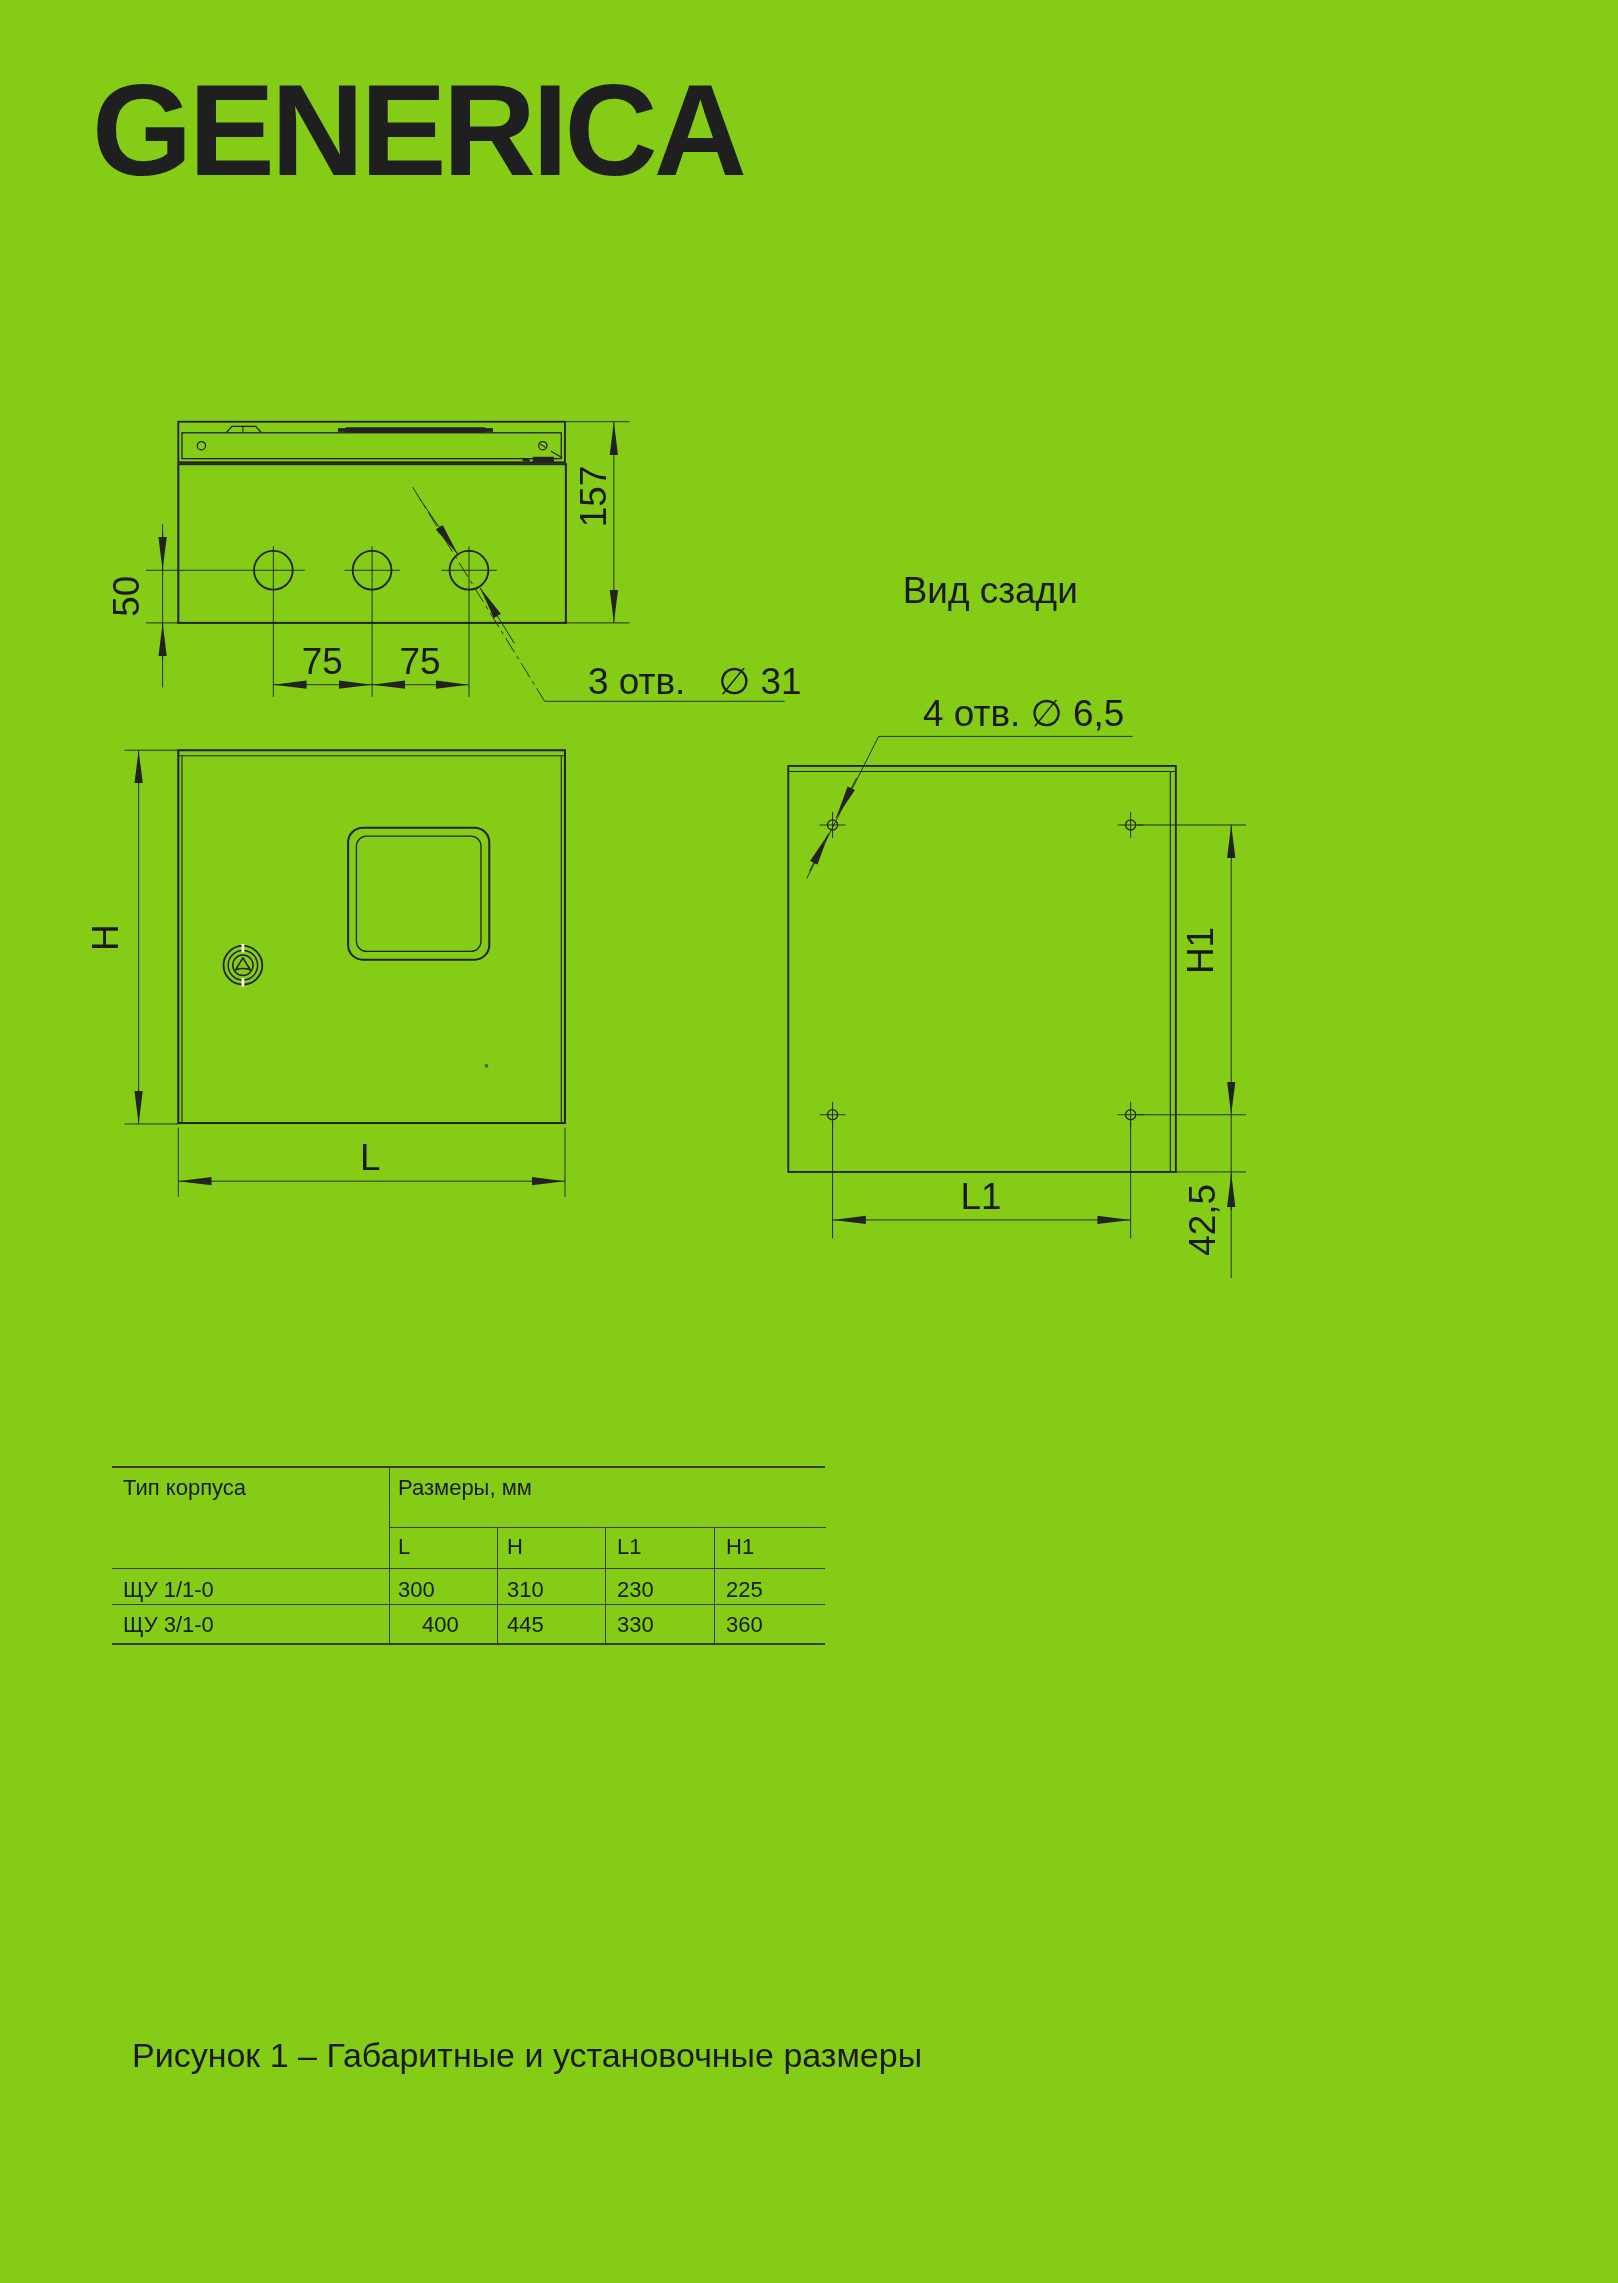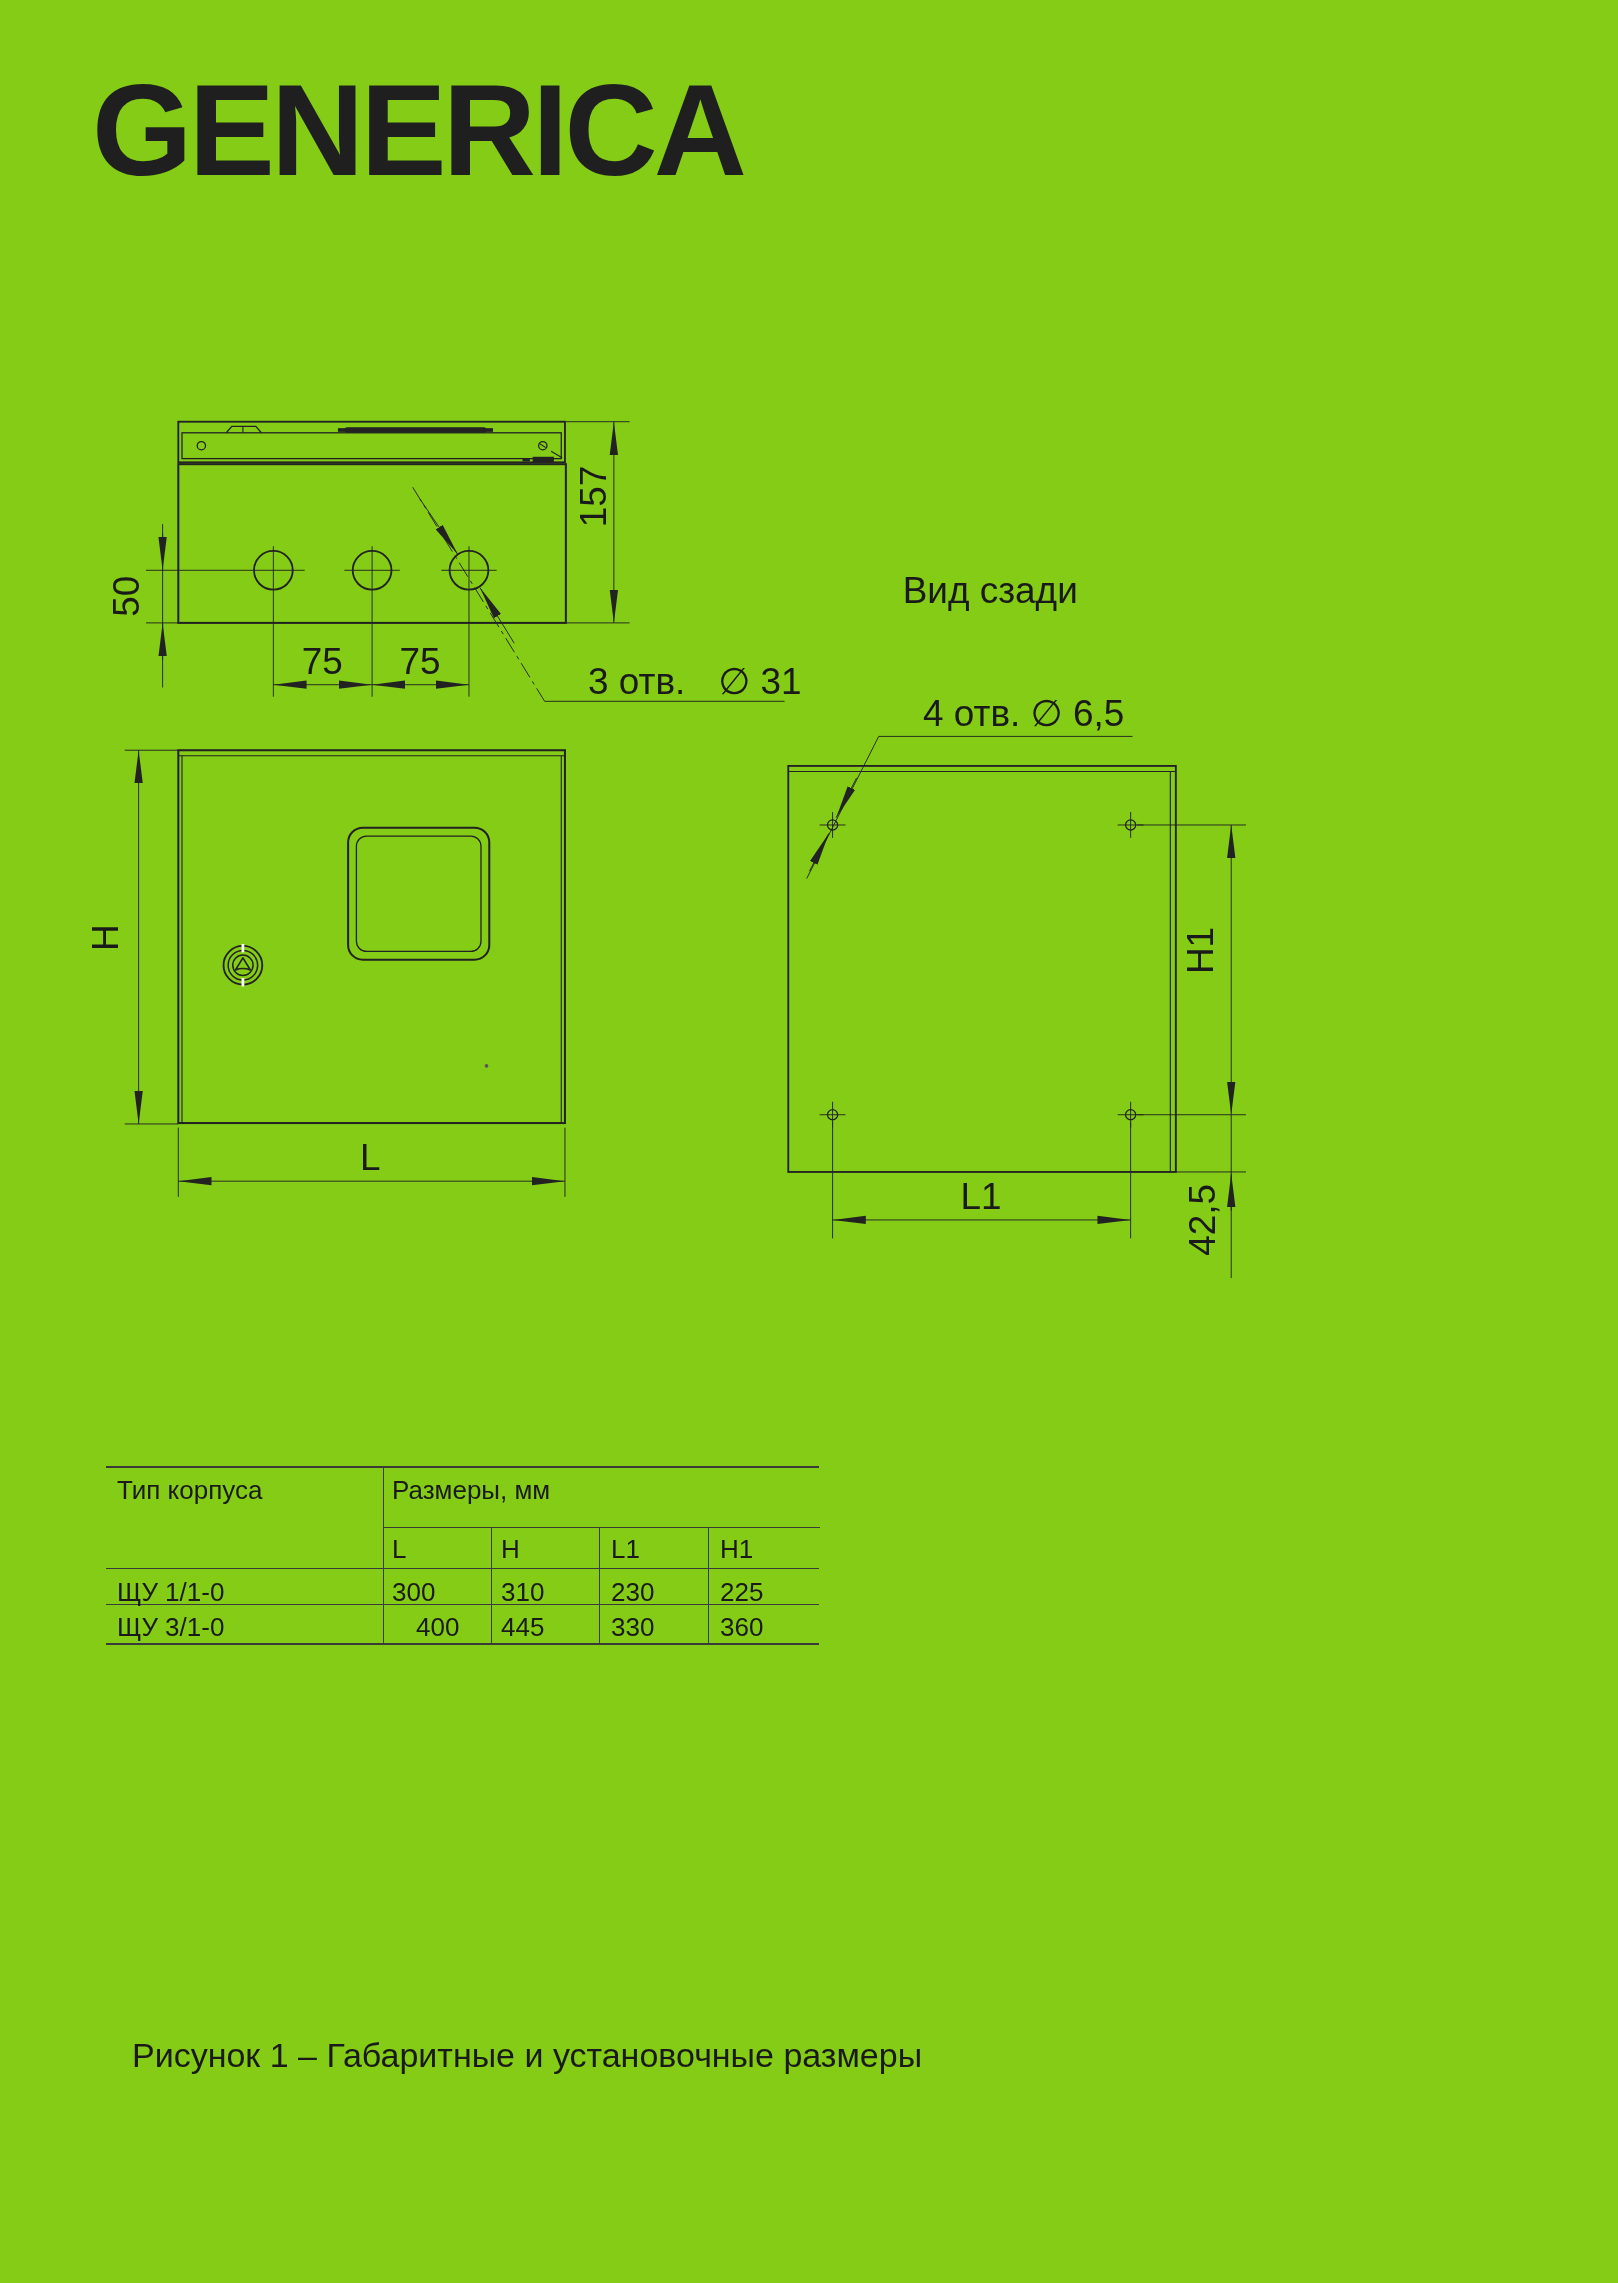--- a/index.html
+++ b/index.html
@@ -2,21 +2,21 @@
 <html style="font-size:14.8px"><head>
 <meta charset="utf-8">
 <style>
   html,body{margin:0;padding:0;background:#fff;}
   .page{position:relative;width:1619px;height:2283px;background:#84cc16;overflow:hidden;
         font-family:"Liberation Sans", sans-serif;color:#1a1a1a;}
   .logo{position:absolute;left:92px;top:66px;font-size:129px;font-weight:800;
         letter-spacing:-3.7px;line-height:1;color:#1f1f1f;white-space:nowrap;}
   svg{position:absolute;left:0;top:0;}
   svg text{font-family:"Liberation Sans", sans-serif;fill:#1a1a1a;font-size:40px;}
-  .tbl{position:absolute;left:106px;top:1466px;width:713px;height:212px;font-size:26px;}
+  .tbl{position:absolute;left:112px;top:1466px;width:713px;height:212px;font-size:22px;}
   .tbl .hline,.tbl .vline{position:absolute;background:#3a3a3a;}
   .tbl .cell{position:absolute;white-space:nowrap;color:#1a1a1a;}
   .caption{position:absolute;left:132px;top:2036px;font-size:34px;color:#1a1a1a;white-space:nowrap;}
 </style>
 </head>
 <body>
 
 <div class="page">
 
   <div class="logo">GENERICA</div>

